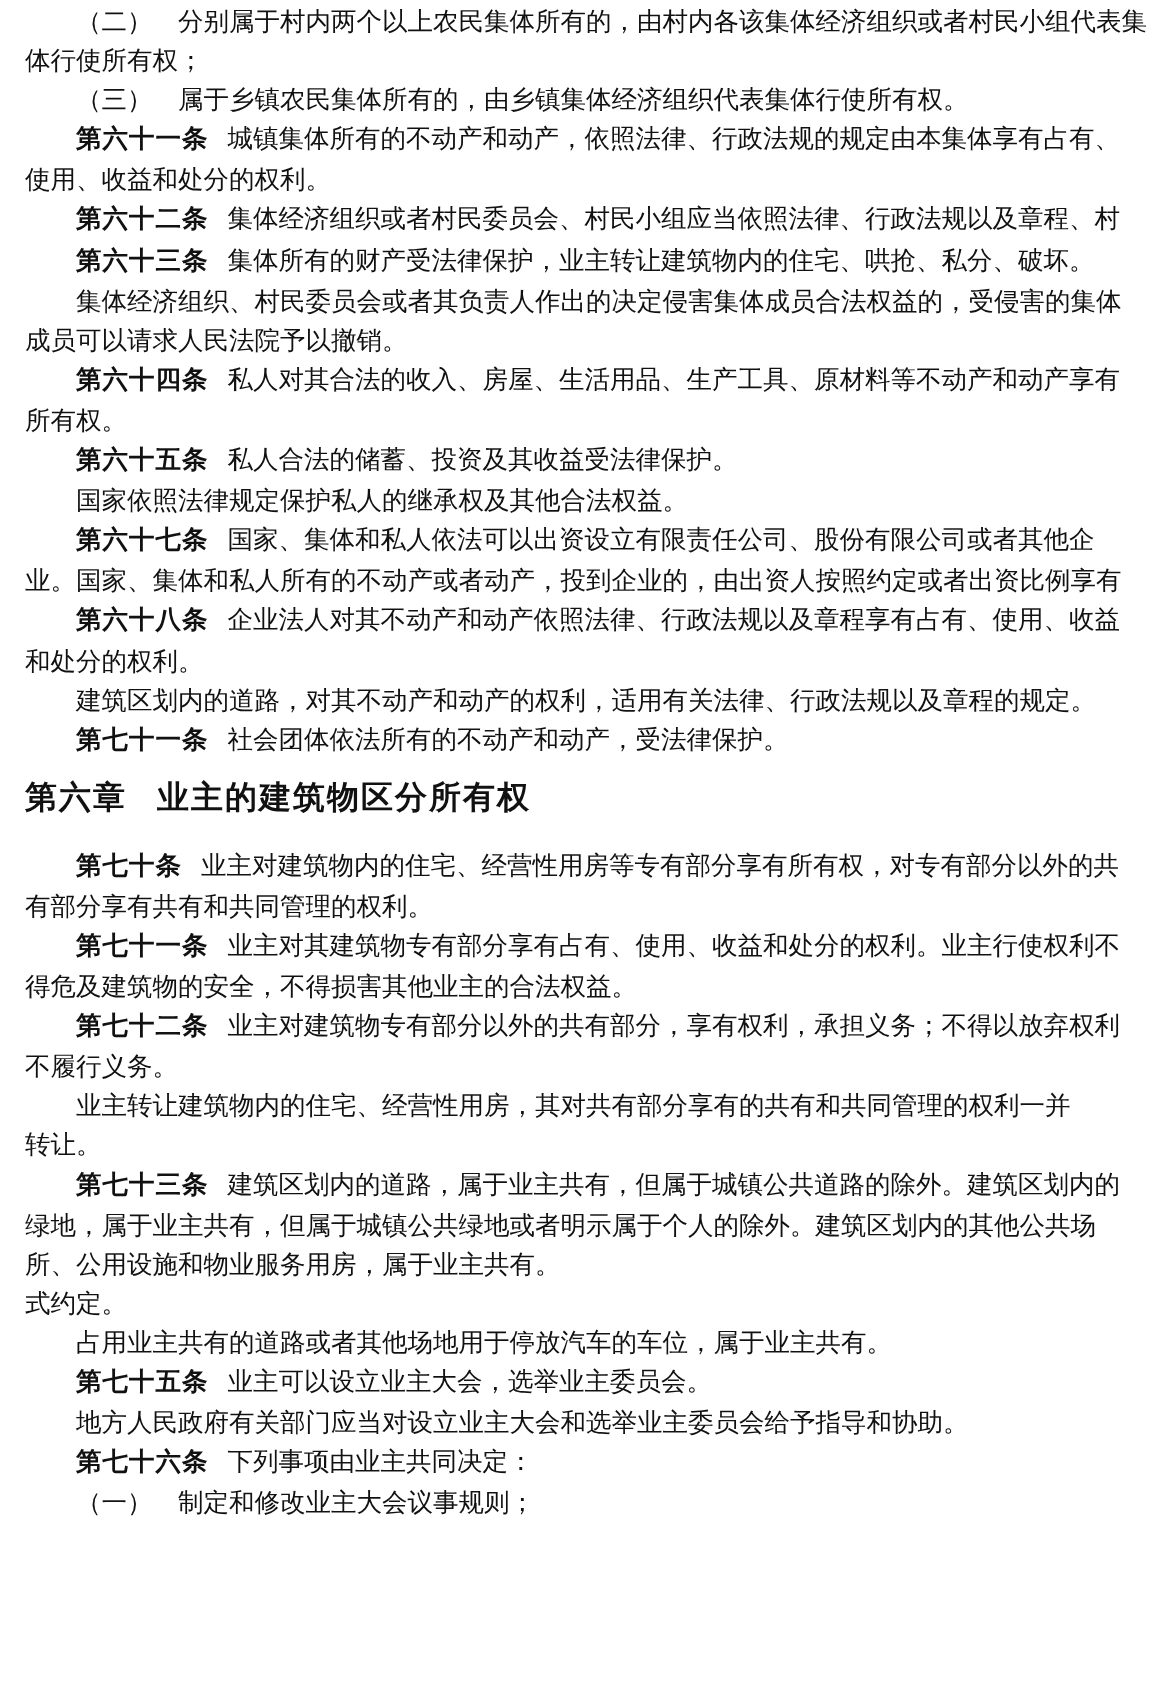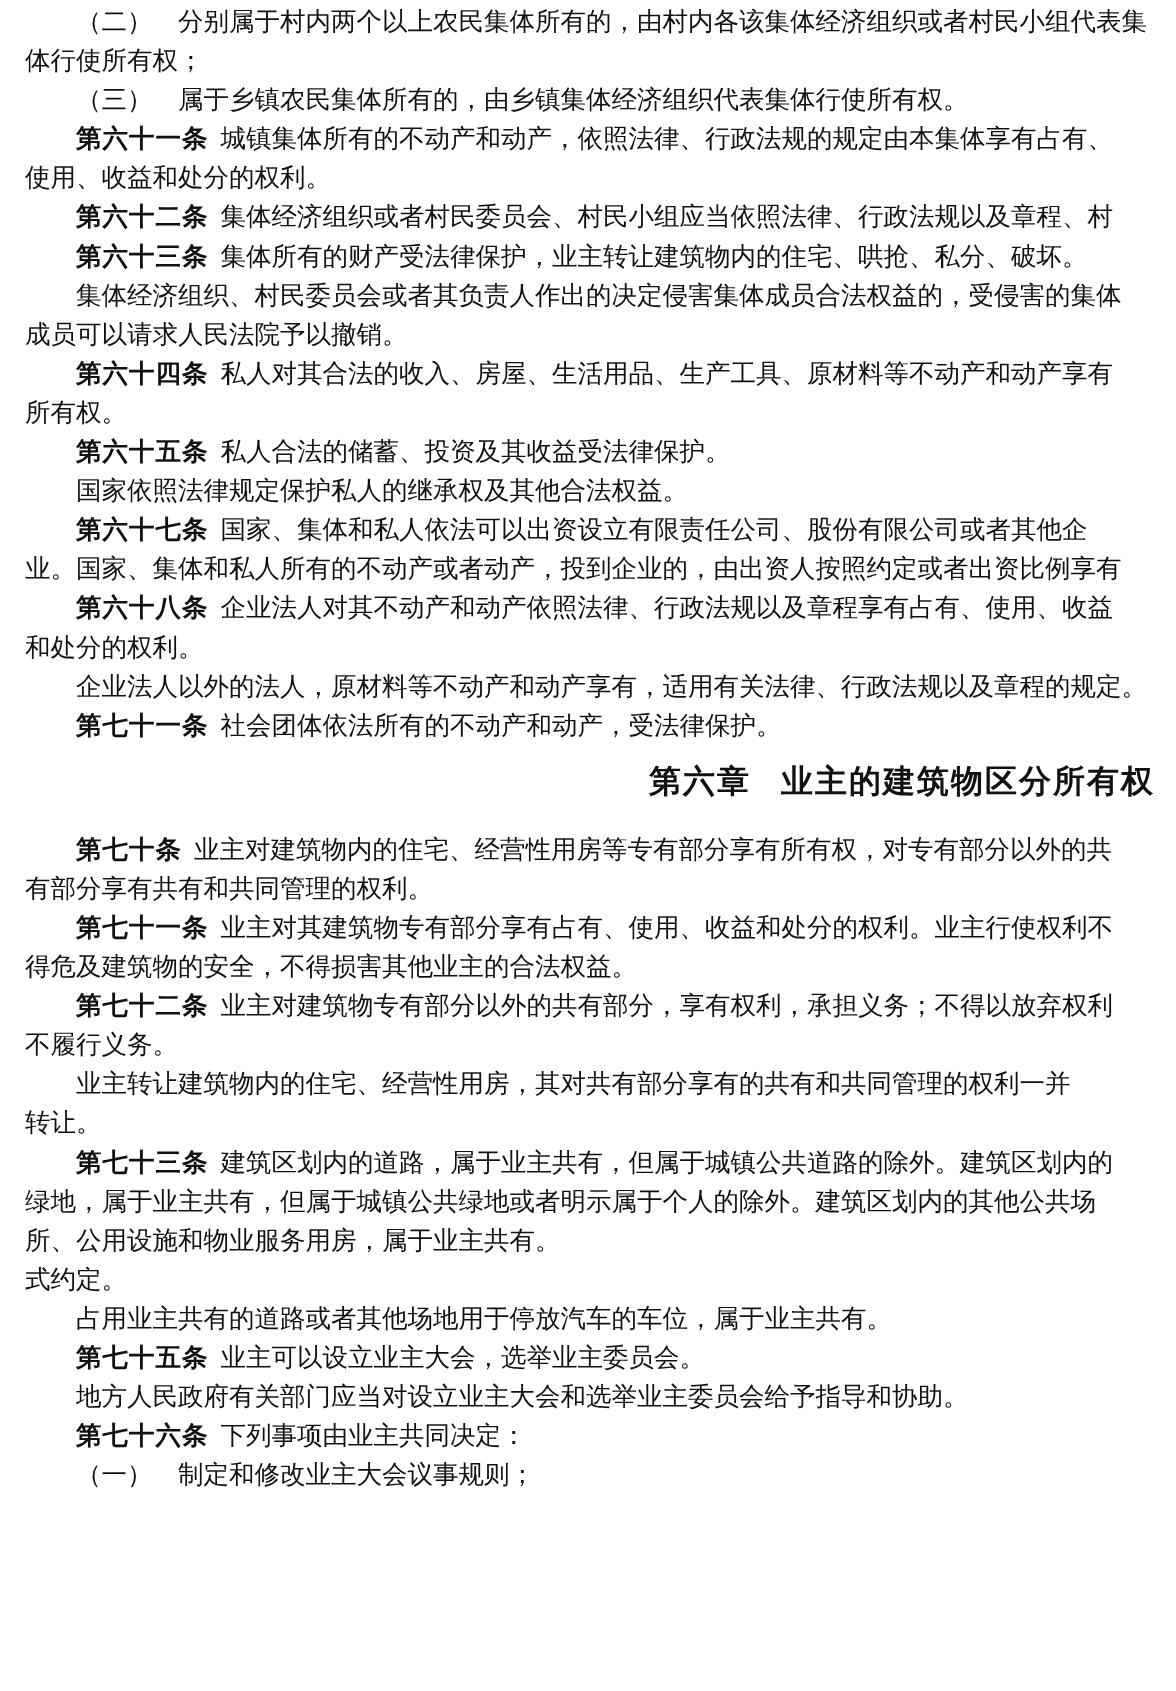--- a/index.html
+++ b/index.html
@@ -25,29 +25,29 @@
   }
   .line {
     white-space: nowrap;
     text-align: left;
   }
   .line.indent {
     padding-left: 51px;
   }
   .art {
     font-weight: 700;
-    font-family: Liberation Sans, sans-serif;
-    margin-right: 12px;
+    font-family: Liberation Mono, monospace;
+    margin-right: 19px;
     letter-spacing: 1px;
   }
   .chapter {
     margin: 16px 0 29px 0;
     height: 40px;
     line-height: 40px;
-    text-align: right;
+    text-align: left;
     font-size: 32px;
     font-weight: 700;
     font-family: "Liberation Sans", "DejaVu Sans", sans-serif;
   }
   .ch-num {
     margin-right: 30px;
     letter-spacing: 2px;
   }
   .ch-title {
     letter-spacing: 2px;
@@ -68,21 +68,21 @@
       <div class="line indent"><span>集体经济组织、村民委员会或者其负责人作出的决定侵害集体成员合法权益的，受侵害的集体</span></div>
       <div class="line"><span>成员可以请求人民法院予以撤销。</span></div>
       <div class="line indent"><span class="art">第六十四条</span><span>私人对其合法的收入、房屋、生活用品、生产工具、原材料等不动产和动产享有</span></div>
       <div class="line"><span>所有权。</span></div>
       <div class="line indent"><span class="art">第六十五条</span><span>私人合法的储蓄、投资及其收益受法律保护。</span></div>
       <div class="line indent"><span>国家依照法律规定保护私人的继承权及其他合法权益。</span></div>
       <div class="line indent"><span class="art">第六十七条</span><span>国家、集体和私人依法可以出资设立有限责任公司、股份有限公司或者其他企</span></div>
       <div class="line"><span>业。国家、集体和私人所有的不动产或者动产，投到企业的，由出资人按照约定或者出资比例享有</span></div>
       <div class="line indent"><span class="art">第六十八条</span><span>企业法人对其不动产和动产依照法律、行政法规以及章程享有占有、使用、收益</span></div>
       <div class="line"><span>和处分的权利。</span></div>
-      <div class="line indent"><span>企业法人以外的法人，原材料等不动产和动产享有，适用有关法律、行政法规以及章程的规定。</span></div>
+      <div class="line indent"><span>建筑区划内的道路，对其不动产和动产的权利，适用有关法律、行政法规以及章程的规定。</span></div>
       <div class="line indent"><span class="art">第七十一条</span><span>社会团体依法所有的不动产和动产，受法律保护。</span></div>
     </div>
 
   <h2 class="chapter">
     <span class="ch-num">第六章</span><span class="ch-title">业主的建筑物区分所有权</span>
   </h2>
 
   <div>
       <div class="line indent"><span class="art">第七十条</span><span>业主对建筑物内的住宅、经营性用房等专有部分享有所有权，对专有部分以外的共</span></div>
       <div class="line"><span>有部分享有共有和共同管理的权利。</span></div>

